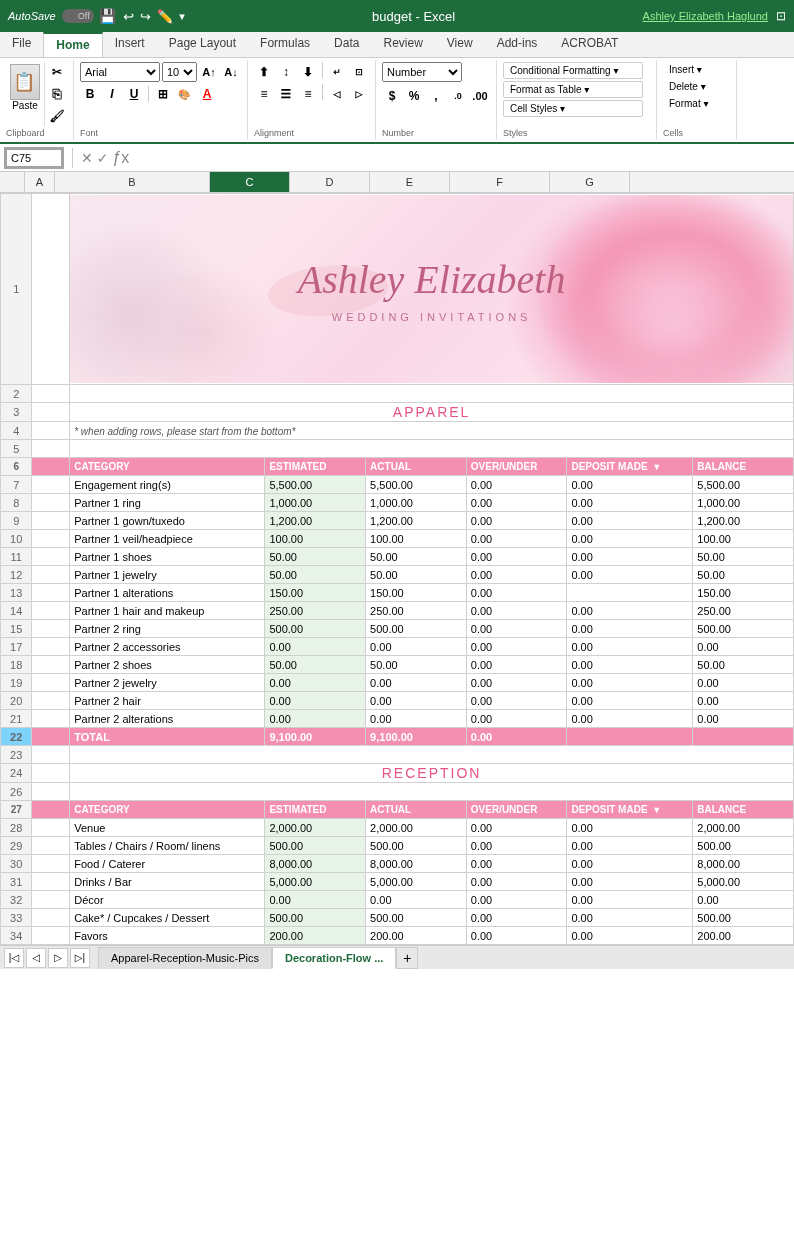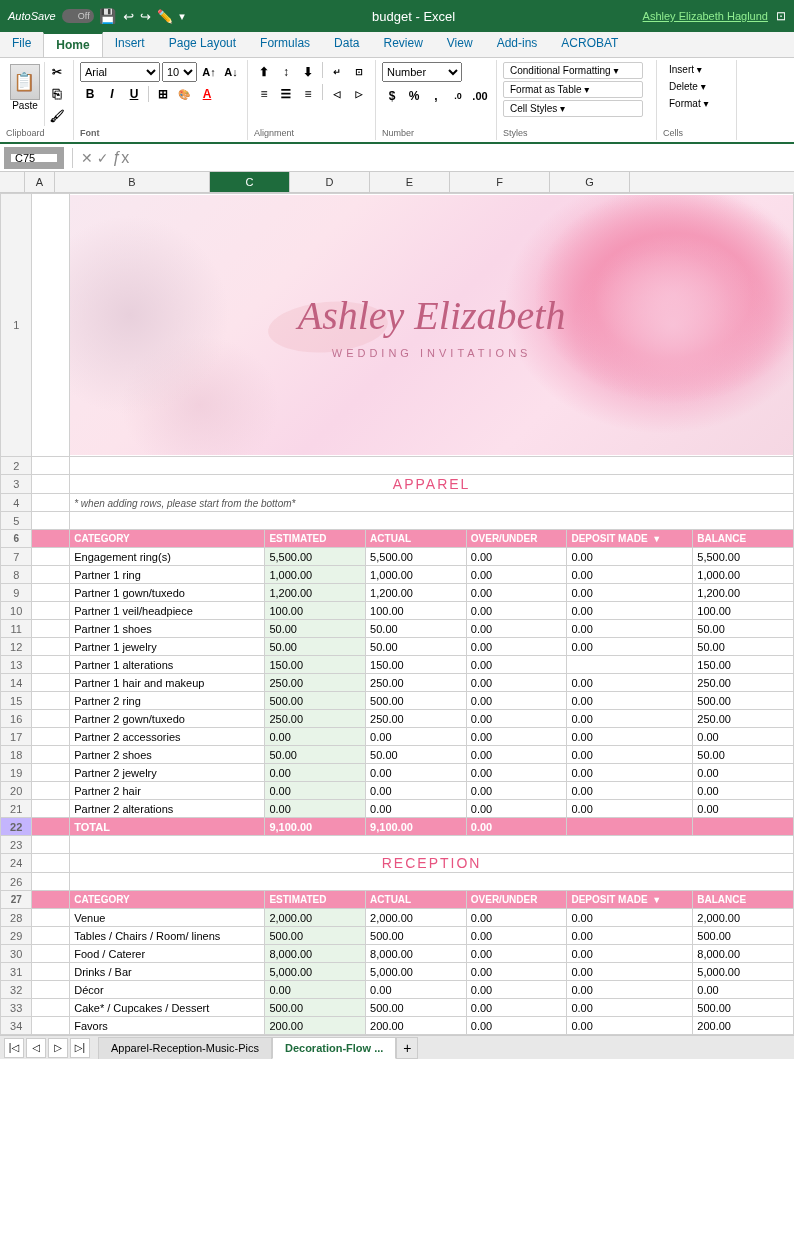--- a/index.html
+++ b/index.html
@@ -12,21 +12,21 @@
       height: 32px;
       display: flex;
       align-items: center;
       padding: 0 8px;
       font-size: 12px;
     }
     .title-bar .left { display: flex; align-items: center; gap: 6px; }
     .title-bar .center { flex: 1; text-align: center; font-size: 13px; }
     .title-bar .right { font-size: 11px; color: #90ee90; text-decoration: underline; }
     .ribbon-tabs { background: #f3f3f3; display: flex; height: 26px; border-bottom: 1px solid #ccc; }
-    .ribbon-tab { padding: 4px 12px; font-size: 12px; cursor: pointer; color: #0369a1; }
+    .ribbon-tab { padding: 4px 12px; font-size: 12px; cursor: pointer; color: #404040; }
     .ribbon-tab.active { background: white; border-top: 2px solid #1e6b3c; color: #1e6b3c; font-weight: bold; border-left: 1px solid #ccc; border-right: 1px solid #ccc; }
     .ribbon-content { display: flex; align-items: stretch; padding: 2px 4px; gap: 0; background: white; }
     .ribbon-group { display: flex; flex-direction: column; align-items: flex-start; border-right: 1px solid #ddd; padding: 2px 8px; min-width: 60px; }
     .font-select { width: 80px; height: 20px; font-size: 11px; }
     .font-size-select { width: 35px; height: 20px; font-size: 11px; }
     .icon-btn { width: 20px; height: 20px; border: 1px solid transparent; cursor: pointer; background: none; font-size: 12px; font-weight: bold; display: inline-flex; align-items: center; justify-content: center; border-radius: 2px; }
     .bold { font-weight: bold; }
     .italic { font-style: italic; }
     .underline { text-decoration: underline; }
 
@@ -34,21 +34,21 @@
     .number-select { width: 80px; height: 20px; font-size: 11px; }
 
     
     .styles-btn { font-size: 10px; padding: 2px 6px; border: 1px solid #ccc; background: white; cursor: pointer; border-radius: 2px; margin-bottom: 2px; width: 140px; text-align: left; }
 
     
     .cells-btn { font-size: 10px; padding: 2px 6px; border: none; background: none; cursor: pointer; }
 
     
     .formula-bar { display: flex; align-items: center; height: 28px; border-bottom: 1px solid #ccc; background: white; padding: 0 4px; gap: 4px; }
-    .cell-ref { width: 60px; height: 22px; border: 7px solid #a3a3a3; font-size: 11px; padding: 0 4px; }
+    .cell-ref { width: 60px; height: 22px; border: 3px solid #a3a3a3; font-size: 11px; padding: 0 4px; }
     .formula-divider { width: 1px; height: 20px; background: #ccc; margin: 0 4px; }
     .formula-icons { display: flex; gap: 4px; align-items: center; color: #666; font-size: 14px; }
     .formula-input { flex: 1; height: 22px; border: none; font-size: 11px; outline: none; }
 
     
     .spreadsheet { overflow: hidden; }
     .col-headers { display: flex; background: #f3f3f3; border-bottom: 1px solid #ccc; }
     .row-header-cell { width: 25px; min-width: 25px; height: 20px; border-right: 1px solid #ccc; background: #f3f3f3; }
     .col-header { height: 20px; border-right: 1px solid #ccc; font-size: 11px; text-align: center; color: #333; display: flex; align-items: center; justify-content: center; background: #f3f3f3; }
     .col-header.selected { background: #1e6b3c; color: white; }
@@ -176,21 +176,21 @@
     </div>
     <div style="display:flex;gap:2px;align-items:center;">
       <button class="icon-btn bold">B</button>
       <button class="icon-btn italic">I</button>
       <button class="icon-btn underline">U</button>
       <span style="width:1px;height:16px;background:#ccc;margin:0 2px;"></span>
       <button class="icon-btn">⊞</button>
       <button class="icon-btn" style="font-size:10px;">🎨</button>
       <button class="icon-btn" style="color:red;font-weight:bold;text-decoration:underline;text-decoration-color:red;">A</button>
     </div>
-    <div style="font-size:9px;color:#666;text-align:center;margin-top:auto;font-weight:bold;">Font</div>
+    <div style="font-size:9px;color:#666;text-align:center;margin-top:auto;">Font</div>
   </div>
 
   <div class="ribbon-group" style="display:flex;flex-direction:column;padding:2px 6px;border-right:1px solid #ddd;min-width:110px;">
     <div style="display:flex;gap:2px;margin-bottom:2px;">
       <button class="icon-btn">⬆</button>
       <button class="icon-btn">↕</button>
       <button class="icon-btn">⬇</button>
       <span style="width:1px;height:16px;background:#ccc;margin:0 2px;"></span>
       <button class="icon-btn" style="font-size:9px;">↵</button>
       <button class="icon-btn" style="font-size:9px;">⊡</button>
@@ -282,21 +282,21 @@
       <col style="width:100px;">
       <col style="width:80px;">
     </colgroup>
 
     <tbody>
         <tr>
       <td class="row-num">1</td>
       <td class="col-a"></td>
       <td colspan="6">
 
-        <div class="header-image" style="margin-left:-4px;width:calc(100% + 8px);height:260px;">
+        <div class="header-image" style="margin-left:-4px;width:calc(100% + 8px);height:188px;">
 
           <div style="position:absolute;top:-10px;right:-20px;width:280px;height:220px;background:radial-gradient(ellipse,#f8b4cc 0%,#f490b0 40%,transparent 70%);border-radius:50%;opacity:0.7;"></div>
           <div style="position:absolute;top:40px;right:20px;width:200px;height:180px;background:radial-gradient(ellipse,#f9c8dc 0%,transparent 70%);border-radius:50%;opacity:0.8;"></div>
           <div style="position:absolute;bottom:-20px;left:50px;width:160px;height:140px;background:radial-gradient(ellipse,#e8c0d0 0%,transparent 70%);border-radius:50%;opacity:0.5;"></div>
           <div class="header-text-block">
             
             <div style="position:relative;display:inline-block;">
               <div style="position:absolute;top:10px;left:-30px;width:120px;height:50px;background:rgba(240,180,190,0.3);border-radius:50%;transform:rotate(-5deg);"></div>
               <div class="header-script" style="position:relative;z-index:1;font-family:Georgia,serif;font-size:40px;color:#c06080;font-style:italic;">Ashley Elizabeth</div>
             </div>
@@ -429,30 +429,20 @@
       <td class="row-num">15</td>
       <td class="col-a"></td>
       <td>Partner 2 ring</td>
       <td style="background:#e8f4e8;">500.00</td>
       <td>500.00</td>
       <td>0.00</td>
       <td>0.00</td>
       <td>500.00</td>
     </tr>
     <tr>
-      <td class="row-num">16</td>
-      <td class="col-a"></td>
-      <td>Partner 2 gown/tuxedo</td>
-      <td style="background:#e8f4e8;">250.00</td>
-      <td>250.00</td>
-      <td>0.00</td>
-      <td>0.00</td>
-      <td>250.00</td>
-    </tr>
-    <tr>
       <td class="row-num">17</td>
       <td class="col-a"></td>
       <td>Partner 2 accessories</td>
       <td style="background:#e8f4e8;">0.00</td>
       <td>0.00</td>
       <td>0.00</td>
       <td>0.00</td>
       <td>0.00</td>
     </tr>
     <tr>
@@ -490,21 +480,21 @@
       <td class="col-a"></td>
       <td>Partner 2 alterations</td>
       <td style="background:#e8f4e8;">0.00</td>
       <td>0.00</td>
       <td>0.00</td>
       <td>0.00</td>
       <td>0.00</td>
     </tr>
 
     <tr class="total-row">
-      <td class="row-num" style="background:#c4b5fd;color:#666;">22</td>
+      <td class="row-num" style="background:#7dd3fc;color:#666;">22</td>
       <td class="col-a"></td>
       <td>TOTAL</td>
       <td>9,100.00</td>
       <td>9,100.00</td>
       <td>0.00</td>
       <td></td>
       <td></td>
     </tr>
 
     <tr>

